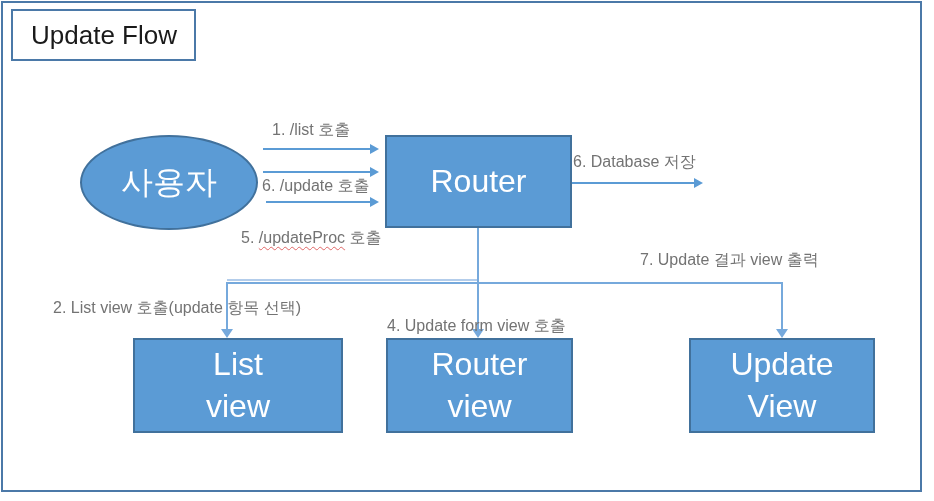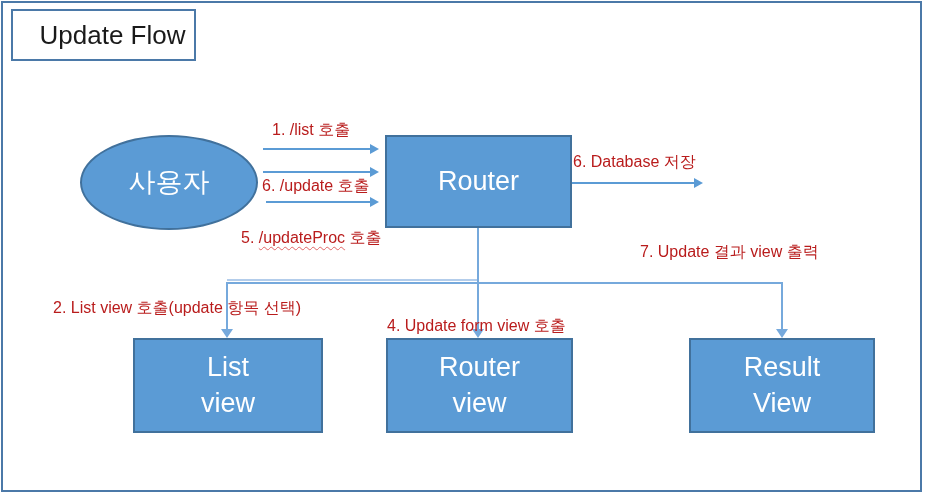--- a/index.html
+++ b/index.html
@@ -21,40 +21,39 @@
   }
   .title-box{
     position:absolute;left:11px;top:9px;
     width:163px;height:48px;
     background:#ffffff;
     border:2px solid #4b79a8;
     display:flex;align-items:center;
     padding-left:18px;
     font-size:26px;color:#1a1a1a;
     z-index:5;
-    justify-content:center;
   }
   .node{
     position:absolute;
     background:#5b9bd5;
     border:2px solid #41719c;
     color:#ffffff;
     display:flex;flex-direction:column;
     align-items:center;justify-content:center;
-    font-size:27px;line-height:1.3;
+    font-size:32px;line-height:1.3;
     text-align:center;
     box-sizing:border-box;
     z-index:3;
   }
   .ellipse{
     border-radius:50%;
   }
   .lbl{
     position:absolute;
-    font-size:16px;color:#b91c1c;
+    font-size:16px;color:#737373;
     white-space:nowrap;
     z-index:4;
   }
   .squiggle{
     text-decoration:underline;
     text-decoration-style:wavy;
     text-decoration-color:#e06666;
     text-decoration-thickness:1px;
     text-underline-offset:3px;
   }
@@ -95,32 +94,32 @@
 
   <div class="node ellipse" style="left:80px;top:135px;width:178px;height:95px;">
     <span>사용자</span>
   </div>
 
   <div class="node" style="left:385px;top:135px;width:187px;height:93px;">
     <span>Router</span>
   </div>
 
 
-  <div class="node" style="left:133px;top:338px;width:190px;height:95px;">
+  <div class="node" style="left:133px;top:338px;width:210px;height:95px;">
     <span>List</span>
     <span>view</span>
   </div>
 
   <div class="node" style="left:386px;top:338px;width:187px;height:95px;">
     <span>Router</span>
     <span>view</span>
   </div>
 
   <div class="node" style="left:689px;top:338px;width:186px;height:95px;">
-    <span>Result</span>
+    <span>Update</span>
     <span>View</span>
   </div>
 
   <div class="h-arrow" style="left:263px;top:148px;width:107px;"></div>
   <div class="h-arrow" style="left:263px;top:171px;width:107px;"></div>
   <div class="h-arrow" style="left:266px;top:201px;width:104px;"></div>
 
   <div class="h-arrow" style="left:572px;top:182px;width:122px;"></div>
 
   <div class="conn-v" style="left:477px;top:228px;height:102px;"></div>
@@ -130,17 +129,17 @@
   <div class="conn-v" style="left:781px;top:282px;height:48px;"></div>
 
   <div class="arrow-down" style="left:221px;top:329px;"></div>
   <div class="arrow-down" style="left:472px;top:329px;"></div>
   <div class="arrow-down" style="left:776px;top:329px;"></div>
 
   <span class="lbl" style="left:272px;top:120px;">1. /list 호출</span>
   <span class="lbl" style="left:262px;top:176px;">6. /update 호출</span>
   <span class="lbl" style="left:241px;top:228px;"><span>5. </span><span class="squiggle">/updateProc</span><span> 호출</span></span>
   <span class="lbl" style="left:573px;top:152px;">6. Database 저장</span>
-  <span class="lbl" style="left:640px;top:242px;text-align:center;">7. Update 결과 view 출력</span>
+  <span class="lbl" style="left:640px;top:250px;text-align:center;">7. Update 결과 view 출력</span>
   <span class="lbl" style="left:53px;top:298px;">2. List view  호출(update 항목 선택)</span>
   <span class="lbl" style="left:387px;top:316px;">4. Update form view  호출</span>
 
 </div>
 
 </body></html>

